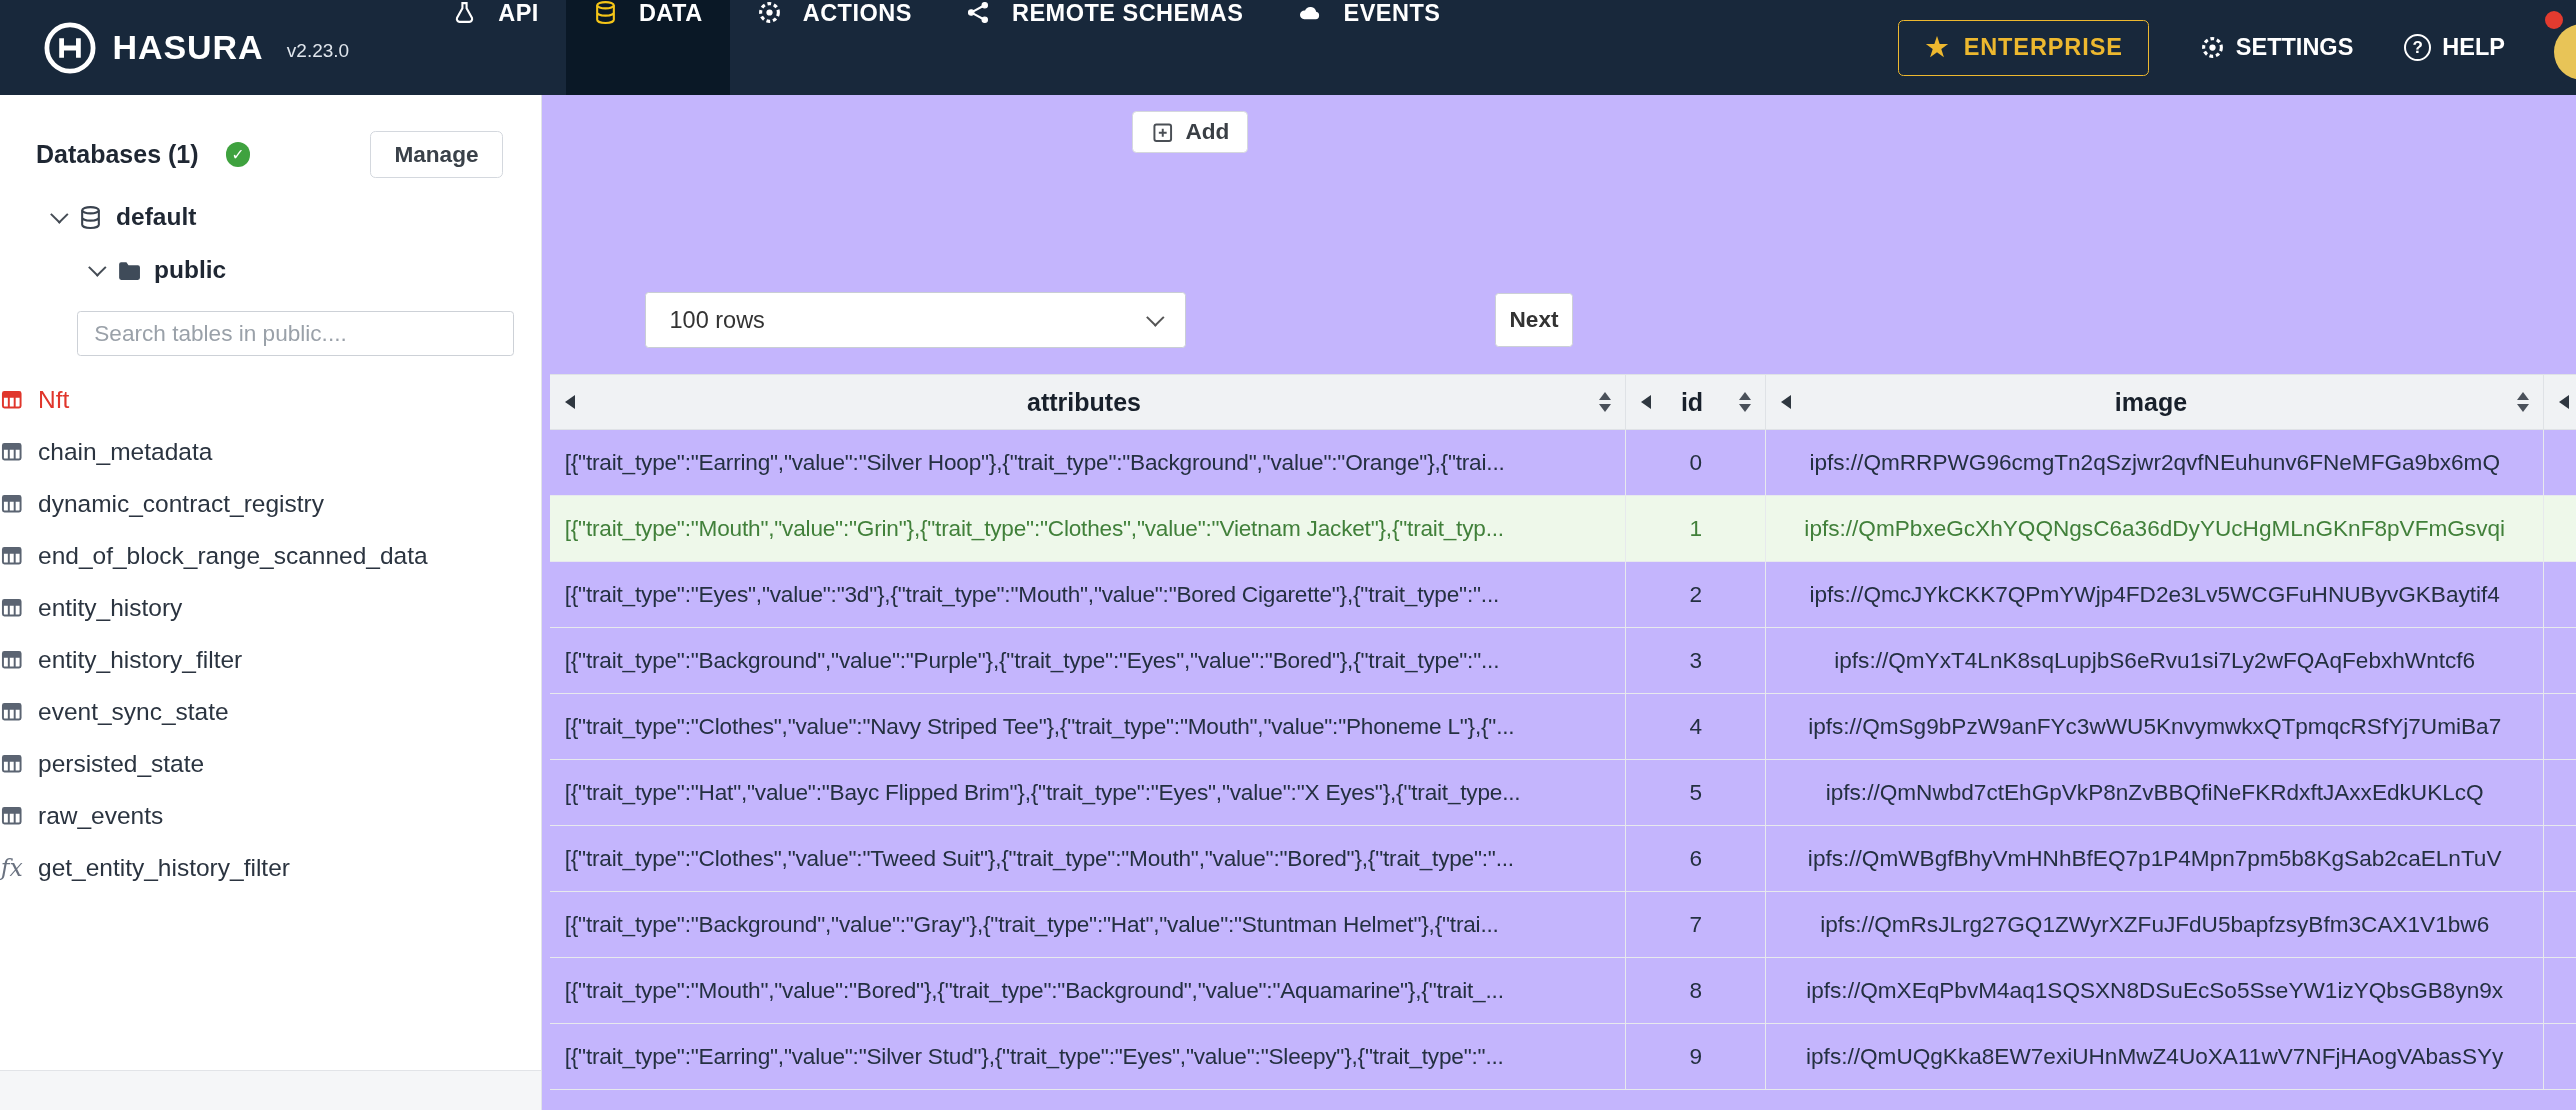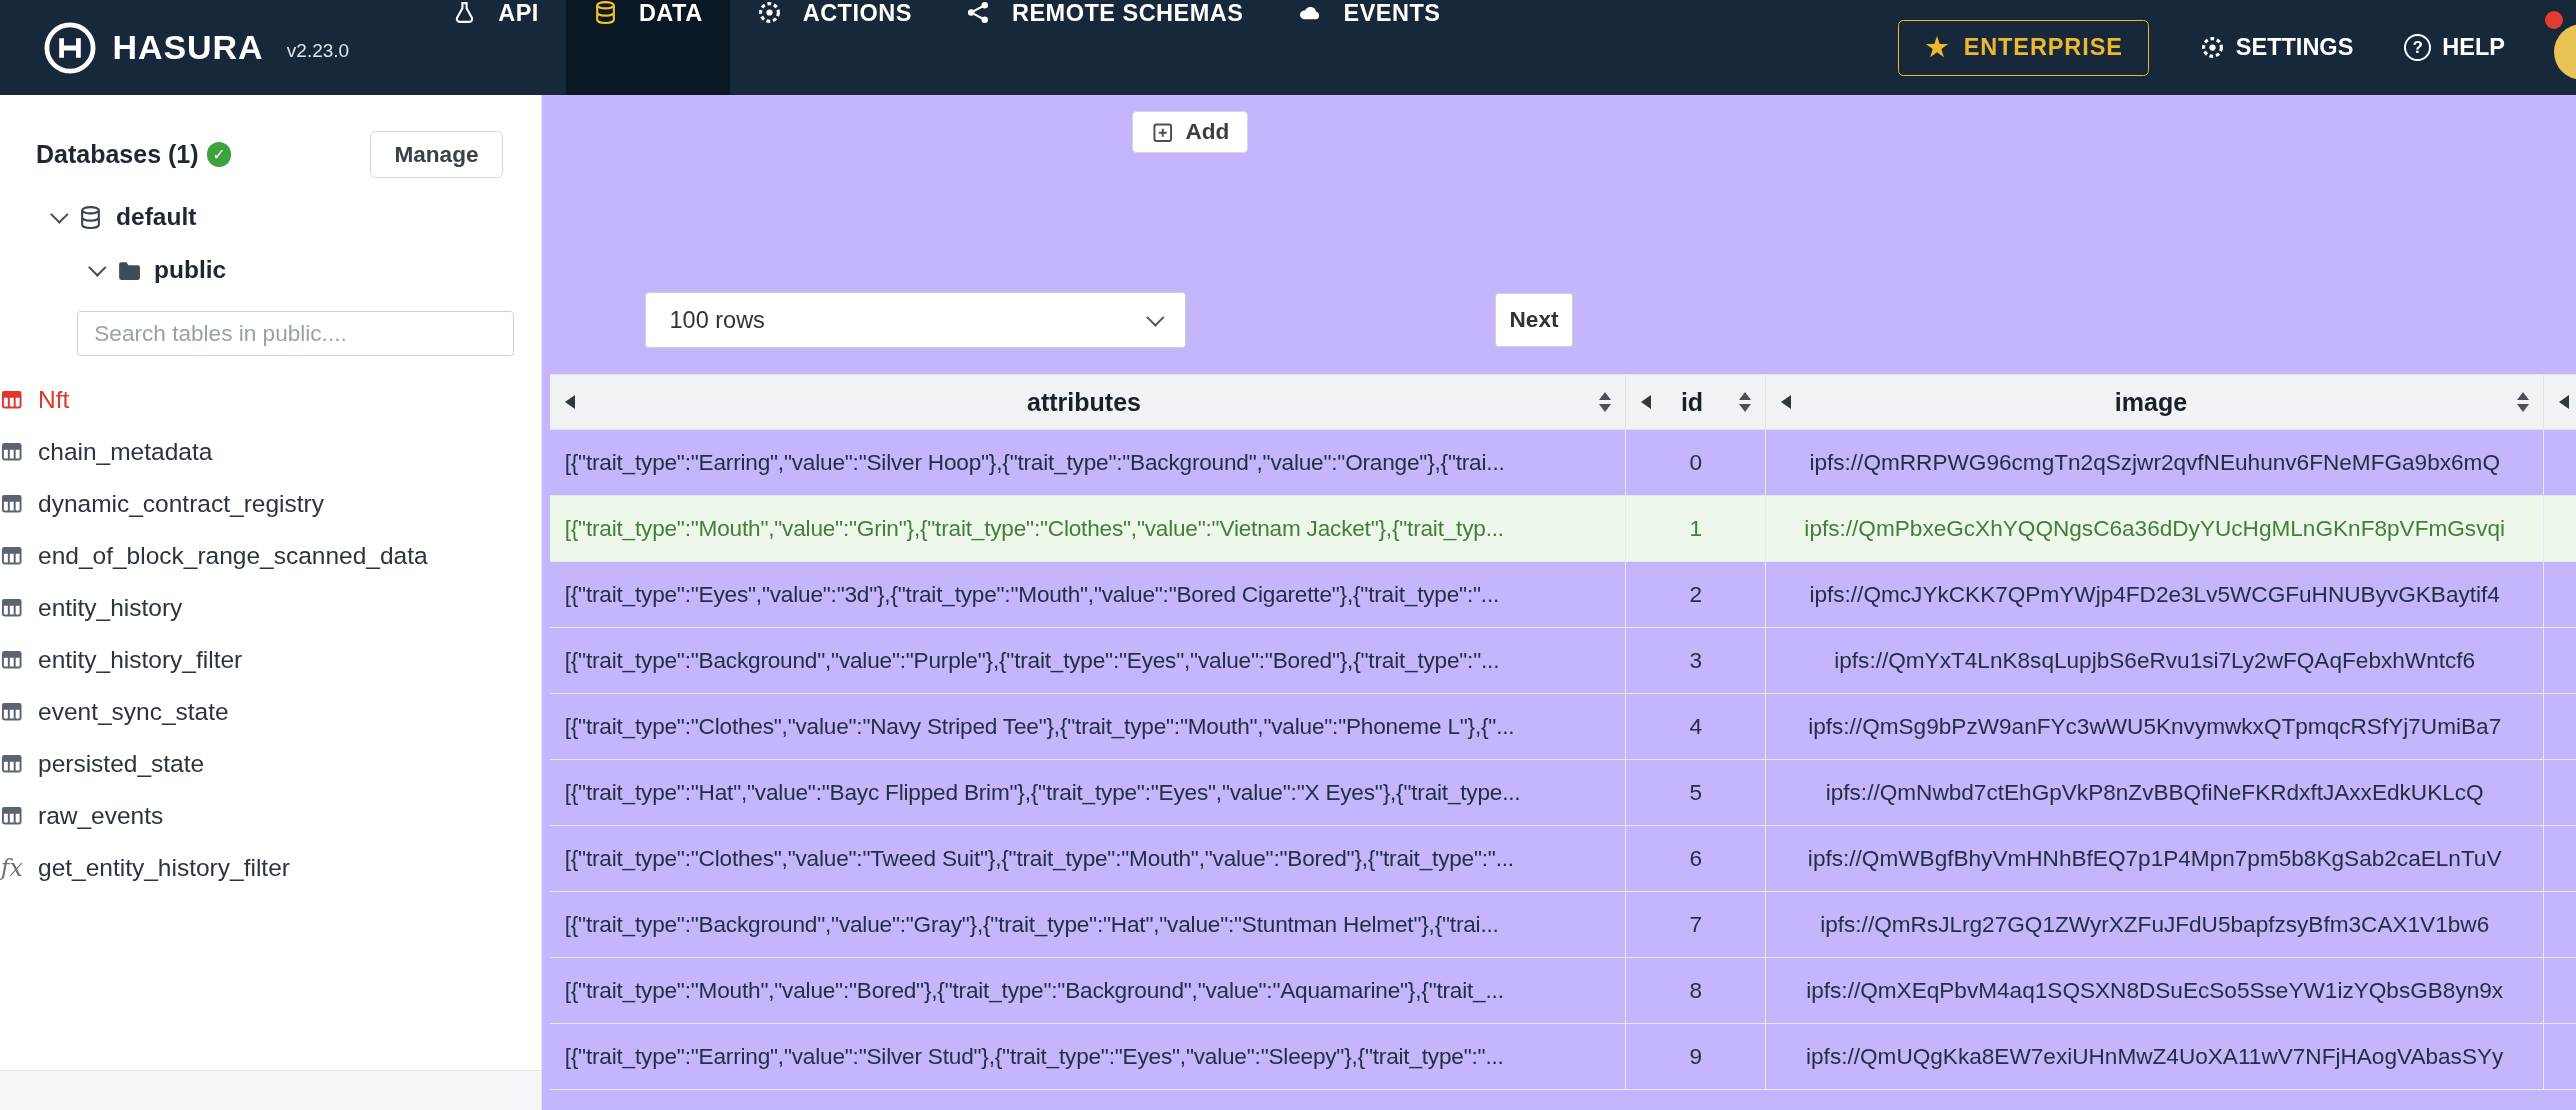--- a/index.html
+++ b/index.html
@@ -32,21 +32,21 @@
   .notif-dot { position:absolute; right:12.7px; top:11px; width:18px; height:18px;
     border-radius:50%; background:#e23b2f; }
 
   
   .sidebar { position:absolute; left:0; top:95px; width:542px; height:1015px;
     background:#fff; border-right:0.9px solid #e1e4e8; }
   .sb-band { height:101px; background:var(--sidebar_band); display:flex; align-items:center;
     padding-left:36px; font-size:27px; font-weight:bold; color:#4a4538; }
   .sb-db-row { display:flex; align-items:center; justify-content:space-between;
     padding:36px 38px 0 36px; }
-  .sb-db-label { display:flex; align-items:center; gap:8px; font-size:25px; font-weight:bold; color:#1f2733; }
+  .sb-db-label { display:flex; align-items:center; gap:27px; font-size:25px; font-weight:bold; color:#1f2733; }
   .check-circle { width:24.5px; height:24.5px; border-radius:50%; background:var(--green_check);
     color:#fff; font-size:15.4px; display:flex; align-items:center; justify-content:center; }
   .manage-btn { height:47px; padding:0 23.5px; background:#fff; border:0.9px solid #d4d8de;
     border-radius:5.4px; font-size:22.6px; font-weight:bold; color:#3a4149; cursor:pointer;
     font-family:inherit; }
   .tree-row { display:flex; align-items:center; gap:12.7px; height:53px; cursor:pointer;
     font-size:24.5px; font-weight:bold; color:#1f2733; }
   .tree-row.lvl1 { padding-left:53px; margin-top:12.7px; }
   .tree-row.lvl2 { padding-left:91px; }
   .chev { width:12.7px; height:12.7px; border-right:2.3px solid #454c55; border-bottom:2.3px solid #454c55;

